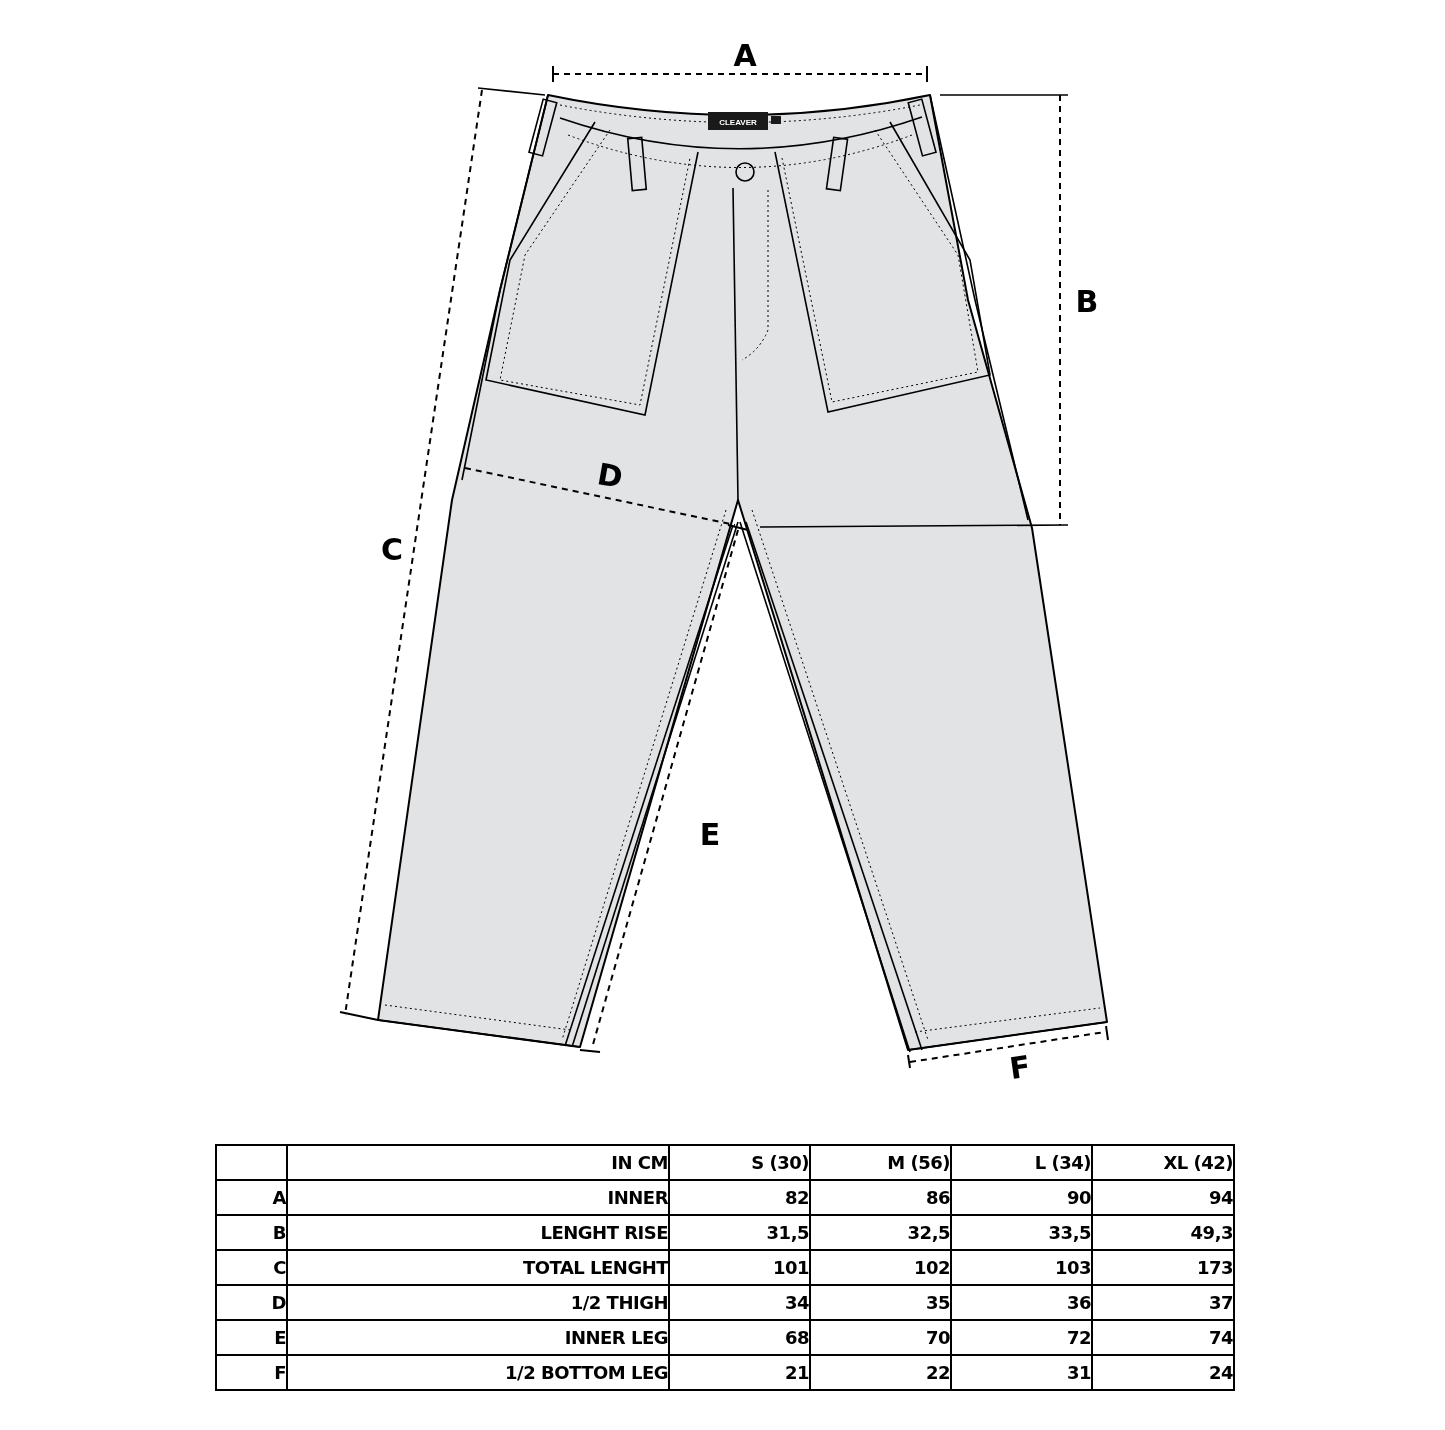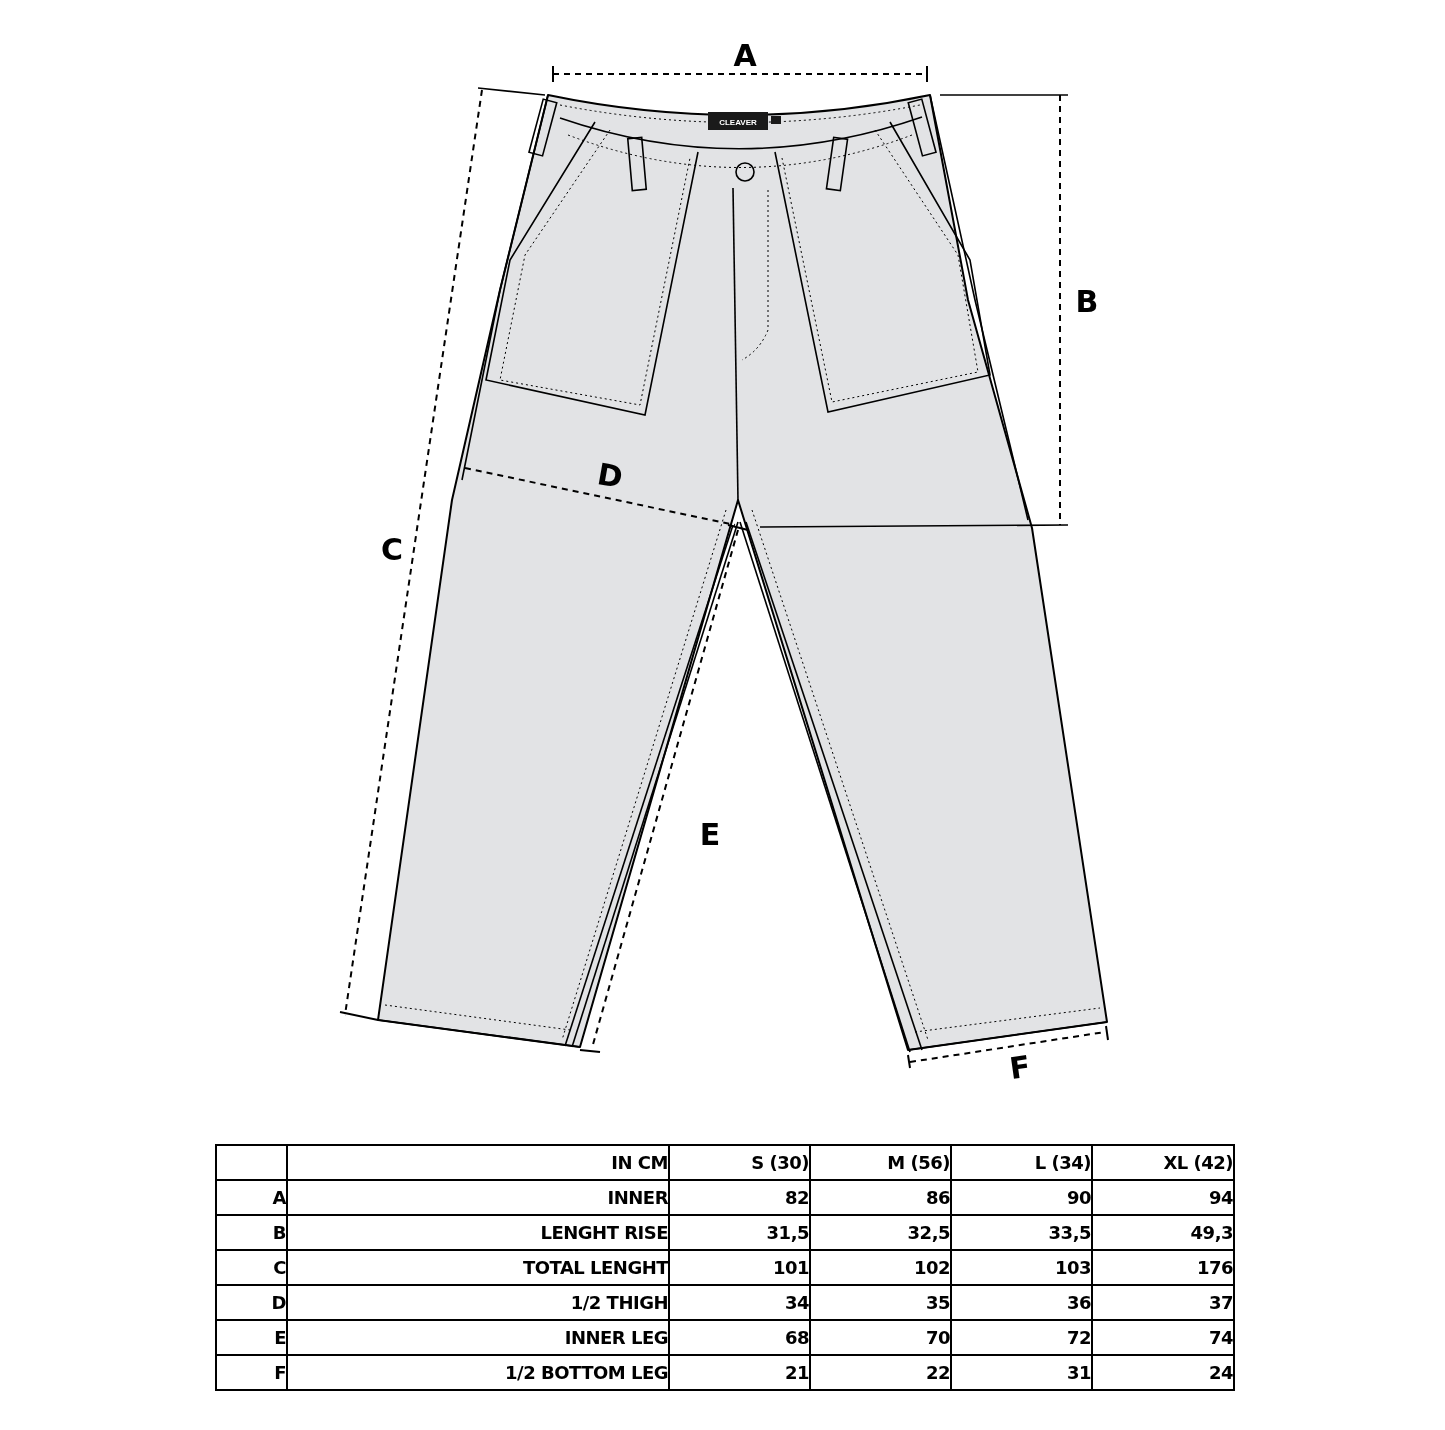--- a/index.html
+++ b/index.html
@@ -138,21 +138,21 @@
     <td>32,5</td>
     <td>33,5</td>
     <td>49,3</td>
   </tr>
   <tr>
     <td>C</td>
     <td>TOTAL LENGHT</td>
     <td>101</td>
     <td>102</td>
     <td>103</td>
-    <td>176</td>
+    <td>173</td>
   </tr>
   <tr>
     <td>D</td>
     <td>1/2 THIGH</td>
     <td>34</td>
     <td>35</td>
     <td>36</td>
     <td>37</td>
   </tr>
   <tr>

